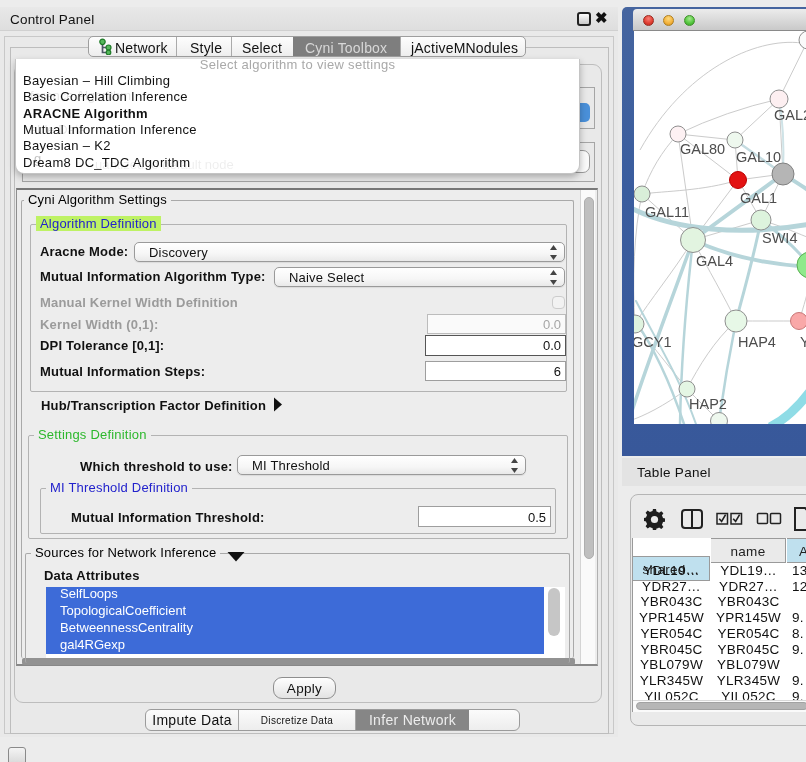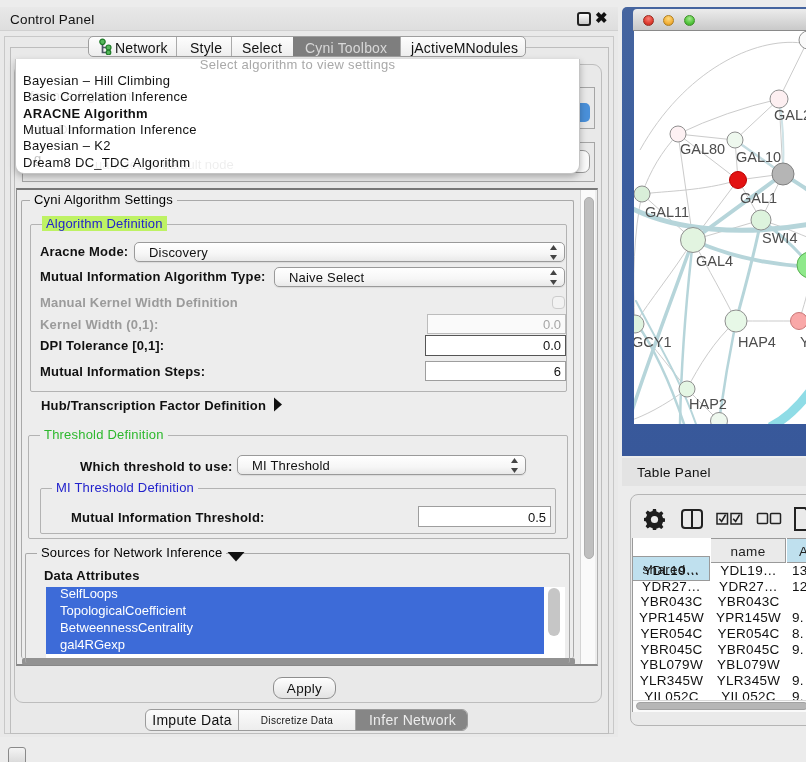--- a/index.html
+++ b/index.html
@@ -3,21 +3,21 @@
 <meta charset="utf-8">
 <style>
 * { margin:0; padding:0; box-sizing:border-box; }
 html,body { width:806px; height:762px; overflow:hidden; }
 body { font-family:"Liberation Sans", sans-serif; background:#ececec; position:relative; }
 .abs { position:absolute; }
 .lbl { font-size:13px; color:#111; letter-spacing:0.2px; white-space:nowrap; }
 .bold { font-weight:bold; }
 .gray { color:#9b9b9b; }
 .tbox { position:absolute; border:1px solid #a9a9a9; border-radius:2px; }
-.ttl { position:absolute; top:-8px; background:#ededed; padding:0 4px; font-size:13px; letter-spacing:0.2px; white-space:nowrap; line-height:15px;margin-left:6px;}
+.ttl { position:absolute; top:-8px; background:#ededed; padding:0 4px; font-size:13px; letter-spacing:0.2px; white-space:nowrap; line-height:15px;}
 .combo { position:absolute; border:1px solid #9a9a9a; border-radius:5px;
   background:linear-gradient(#ffffff,#f6f6f6 60%,#e9e9e9); box-shadow:0 1px 1px rgba(0,0,0,0.08);
   font-size:13px; color:#111; letter-spacing:0.2px;}
 .combo .ctext { position:absolute; left:14px; top:2px; line-height:16px; white-space:nowrap;}
 .combo .arr { position:absolute; right:6px; top:1px; width:9px; height:17px; }
 .field { position:absolute; border:1px solid #9e9e9e; background:#fff; font-size:13px;
   color:#111; text-align:right; }
 .field span { position:absolute; right:4px; top:2px; line-height:15px; }
 </style>
 </head>
@@ -88,21 +88,21 @@
 <div class="field" style="left:425px;top:361px;width:141px;height:20px;">
     <span>6</span>
   </div>
 
 <div class="abs lbl bold" style="left:41px;top:398px;">Hub/Transcription Factor Definition</div>
 <svg class="abs" style="left:273px;top:397px;" width="10" height="15" viewBox="0 0 10 15">
     <path d="M1 0.5 L9 7.5 L1 14.5 Z" fill="#111"></path>
   </svg>
 
 <div class="tbox" style="left:28px;top:435px;width:540px;height:104px;border-color:#b3b3b3;"></div>
-<div class="ttl" style="left:34px;top:427px;color:#2db82d;background:#ededed;">Threshold Definition</div>
+<div class="ttl" style="left:34px;top:427px;color:#2db82d;background:#ededed;">Settings Definition</div>
 
 <div class="abs lbl bold" style="left:80px;top:459px;">Which threshold to use:</div>
 <div class="combo" style="left:237px;top:455px;width:289px;height:20px;">
   <span class="ctext">MI Threshold</span>
   <svg class="arr" viewBox="0 0 9 17">
       <path d="M4.5 1 L8 6 L1 6 Z" fill="#444"></path>
       <path d="M4.5 16 L8 11 L1 11 Z" fill="#444"></path>
     </svg>
 </div>
 
@@ -120,21 +120,21 @@
   </svg>
 
 <div class="abs lbl bold" style="left:44px;top:568px;">Data Attributes</div>
 <div class="abs" style="left:46px;top:587px;width:519px;height:71px;background:#fff;"></div>
 <div class="abs" style="left:46px;top:587px;width:498px;height:67px;background:#3d6bd8;"></div>
 <div class="abs" style="left:60px;top:586px;font-size:13px;color:#fff;line-height:16.9px;">SelfLoops<br>TopologicalCoefficient<br>BetweennessCentrality<br>gal4RGexp</div>
 <div class="abs" style="left:548px;top:588px;width:12px;height:48px;background:#c6c6c6;border-radius:6px;"></div>
 
 <div class="abs" style="left:273px;top:677px;width:63px;height:22px;border:1px solid #8e8e8e;border-radius:9px;background:linear-gradient(#fefefe,#e3e3e3);text-align:center;font-size:13.5px;letter-spacing:0.3px;line-height:21px;color:#111;">Apply</div>
 
-<div class="abs" style="left:145px;top:709px;width:323px;height:22px;border:1px solid #9b9b9b;border-radius:6px;background:linear-gradient(#fbfbfb,#ededed);overflow:hidden;">
+<div class="abs" style="left:145px;top:709px;width:375px;height:22px;border:1px solid #9b9b9b;border-radius:6px;background:linear-gradient(#fbfbfb,#ededed);overflow:hidden;">
   <div style="position:absolute;left:0;top:0;width:93px;height:22px;border-right:1px solid #a5a5a5;text-align:center;font-size:14px;letter-spacing:0.3px;line-height:21px;color:#111;">Impute Data</div>
   <div style="position:absolute;left:93px;top:0;width:117px;height:22px;border-right:1px solid #a5a5a5;text-align:center;font-size:10px;letter-spacing:0.3px;line-height:21px;color:#111;">Discretize Data</div>
   <div style="position:absolute;left:210px;top:0;width:113px;height:22px;background:#868686;text-align:center;font-size:14px;letter-spacing:0.3px;line-height:21px;color:#ededed;">Infer Network</div>
 </div>
 
 <div class="abs" style="left:88px;top:36px;width:438px;height:21px;border:1px solid #9e9e9e;border-radius:5px;background:linear-gradient(#fdfdfd,#eeeeee);overflow:hidden;">
   <div style="position:absolute;left:0;top:0;width:88px;height:21px;border-right:1px solid #aaa;"></div>
   <div style="position:absolute;left:88px;top:0;width:55px;height:21px;border-right:1px solid #aaa;"></div>
   <div style="position:absolute;left:143px;top:0;width:61px;height:21px;"></div>
   <div style="position:absolute;left:204px;top:0;width:107px;height:21px;background:#7e7e7e;"></div>

